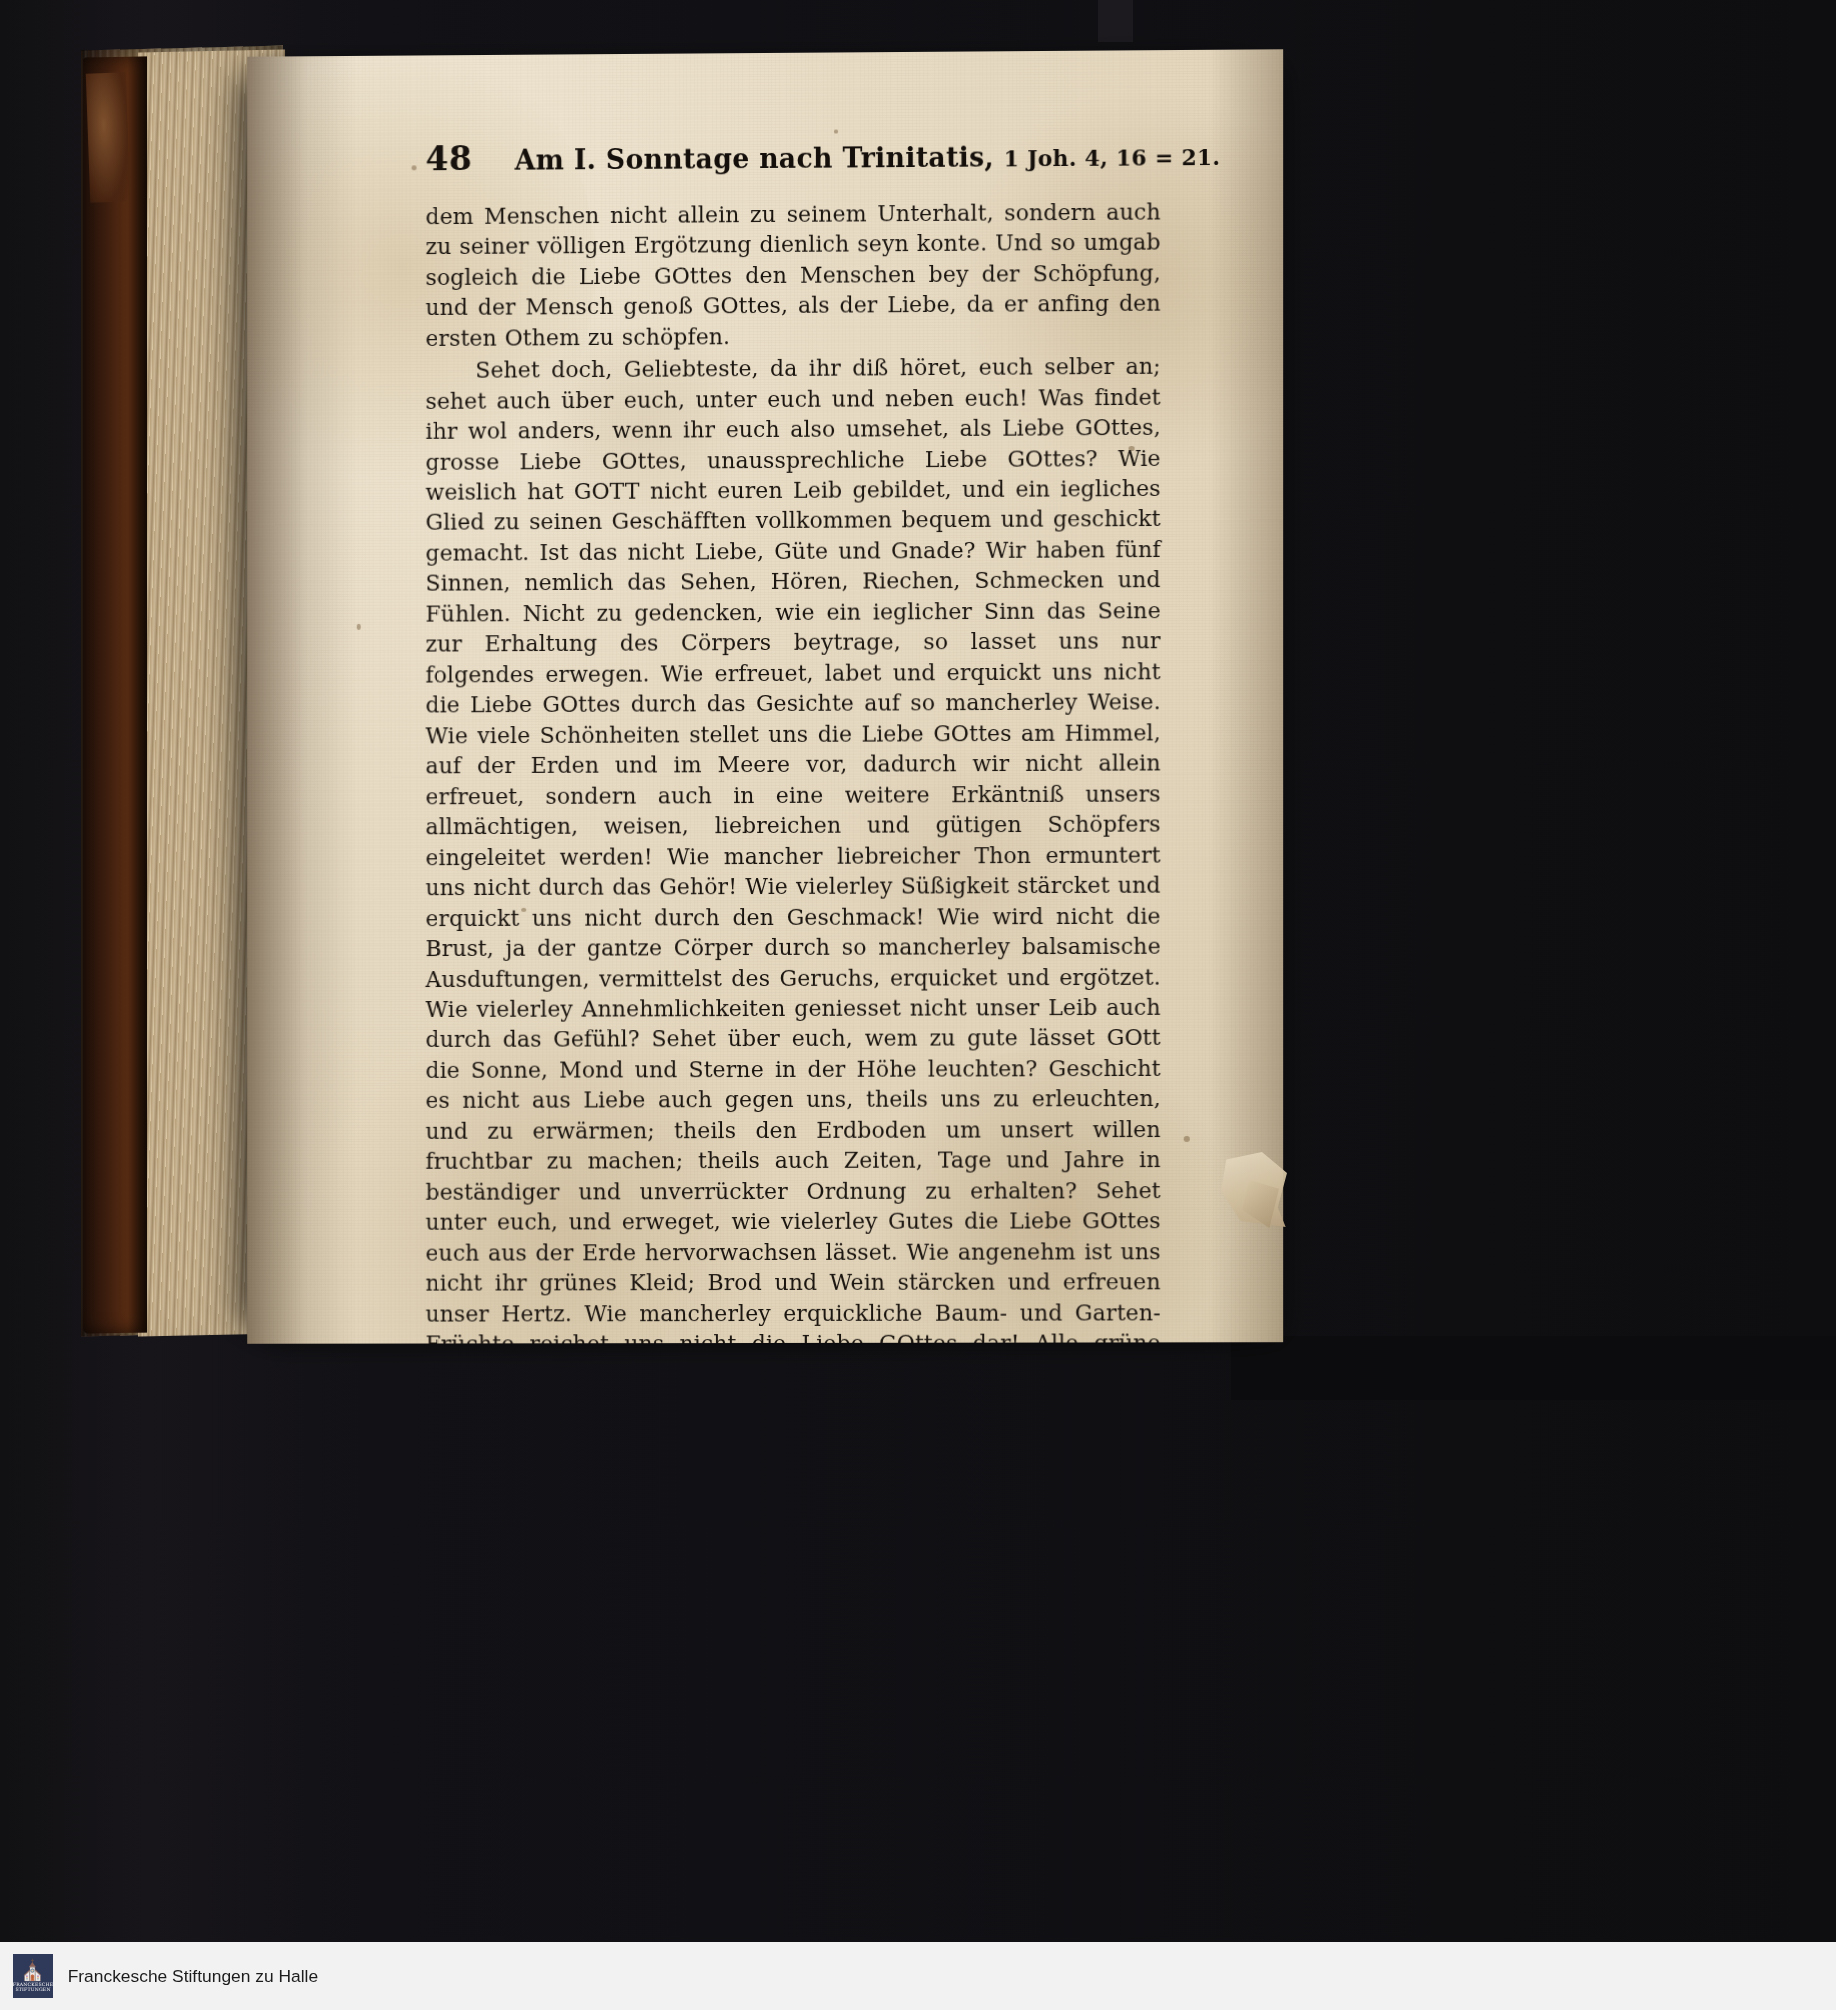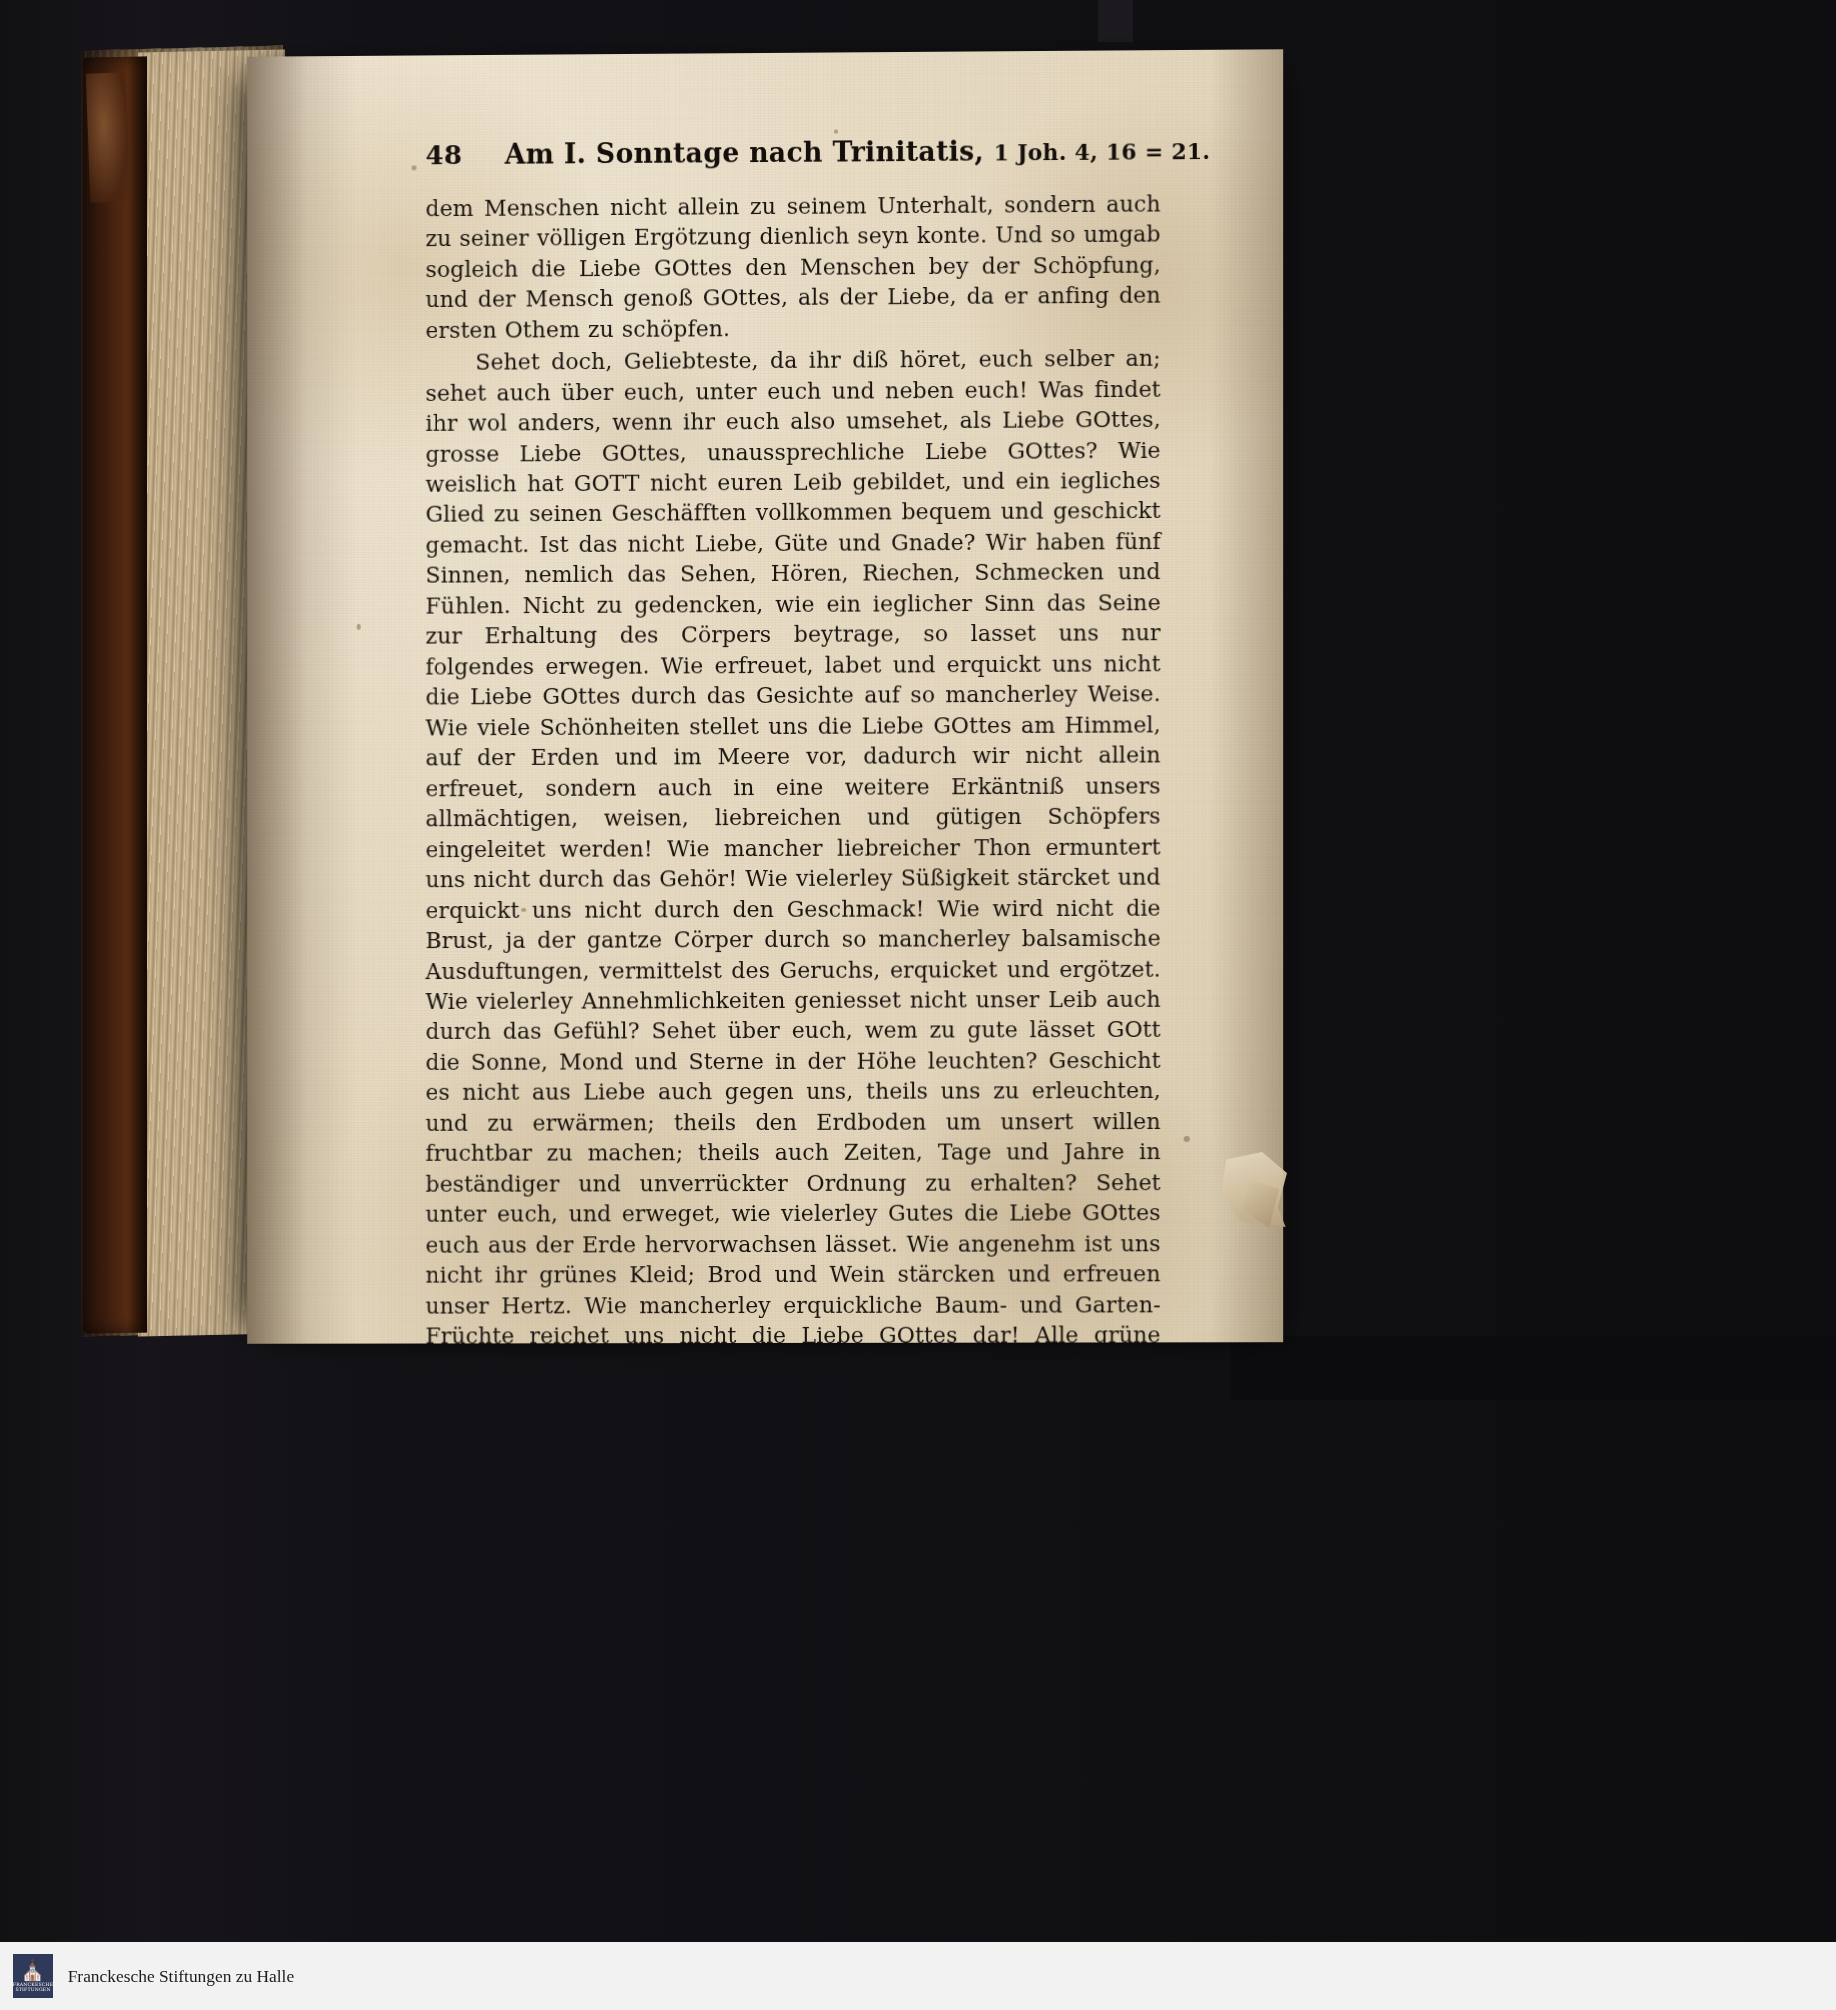--- a/index.html
+++ b/index.html
@@ -153,21 +153,21 @@
     color: #191410;
   }
   .pageheader {
     display: flex;
     align-items: baseline;
     gap: 39px;
     margin-bottom: 24px;
     font-weight: bold;
   }
   .folio {
-    font-size: 26px;
+    font-size: 33px;
     letter-spacing: 0.5px;
     color: #17120e;
     text-align: right;
   }
   .runhead {
     font-size: 27px;
     letter-spacing: 0.3px;
     white-space: nowrap;
     color: #140f0b;
     transform: scaleX(0.99);
@@ -229,21 +229,21 @@
     font-size: 20px;
     line-height: 1;
   }
   .footer-logo .mini {
     font-size: 4.6px;
     letter-spacing: 0.2px;
     margin-top: 1.8px;
     text-align: center;
   }
   .footer-text {
-    font-family: Liberation Serif, serif;
+    font-family: Liberation Sans, sans-serif;
     font-size: 17.4px;
     color: #1c1c1c;
   }
 </style>
 </head>
 <body>
 
 <div class="scan-bed"></div>
 <div class="bed-strip-right"></div>
 <div class="bed-strip-right2"></div>

